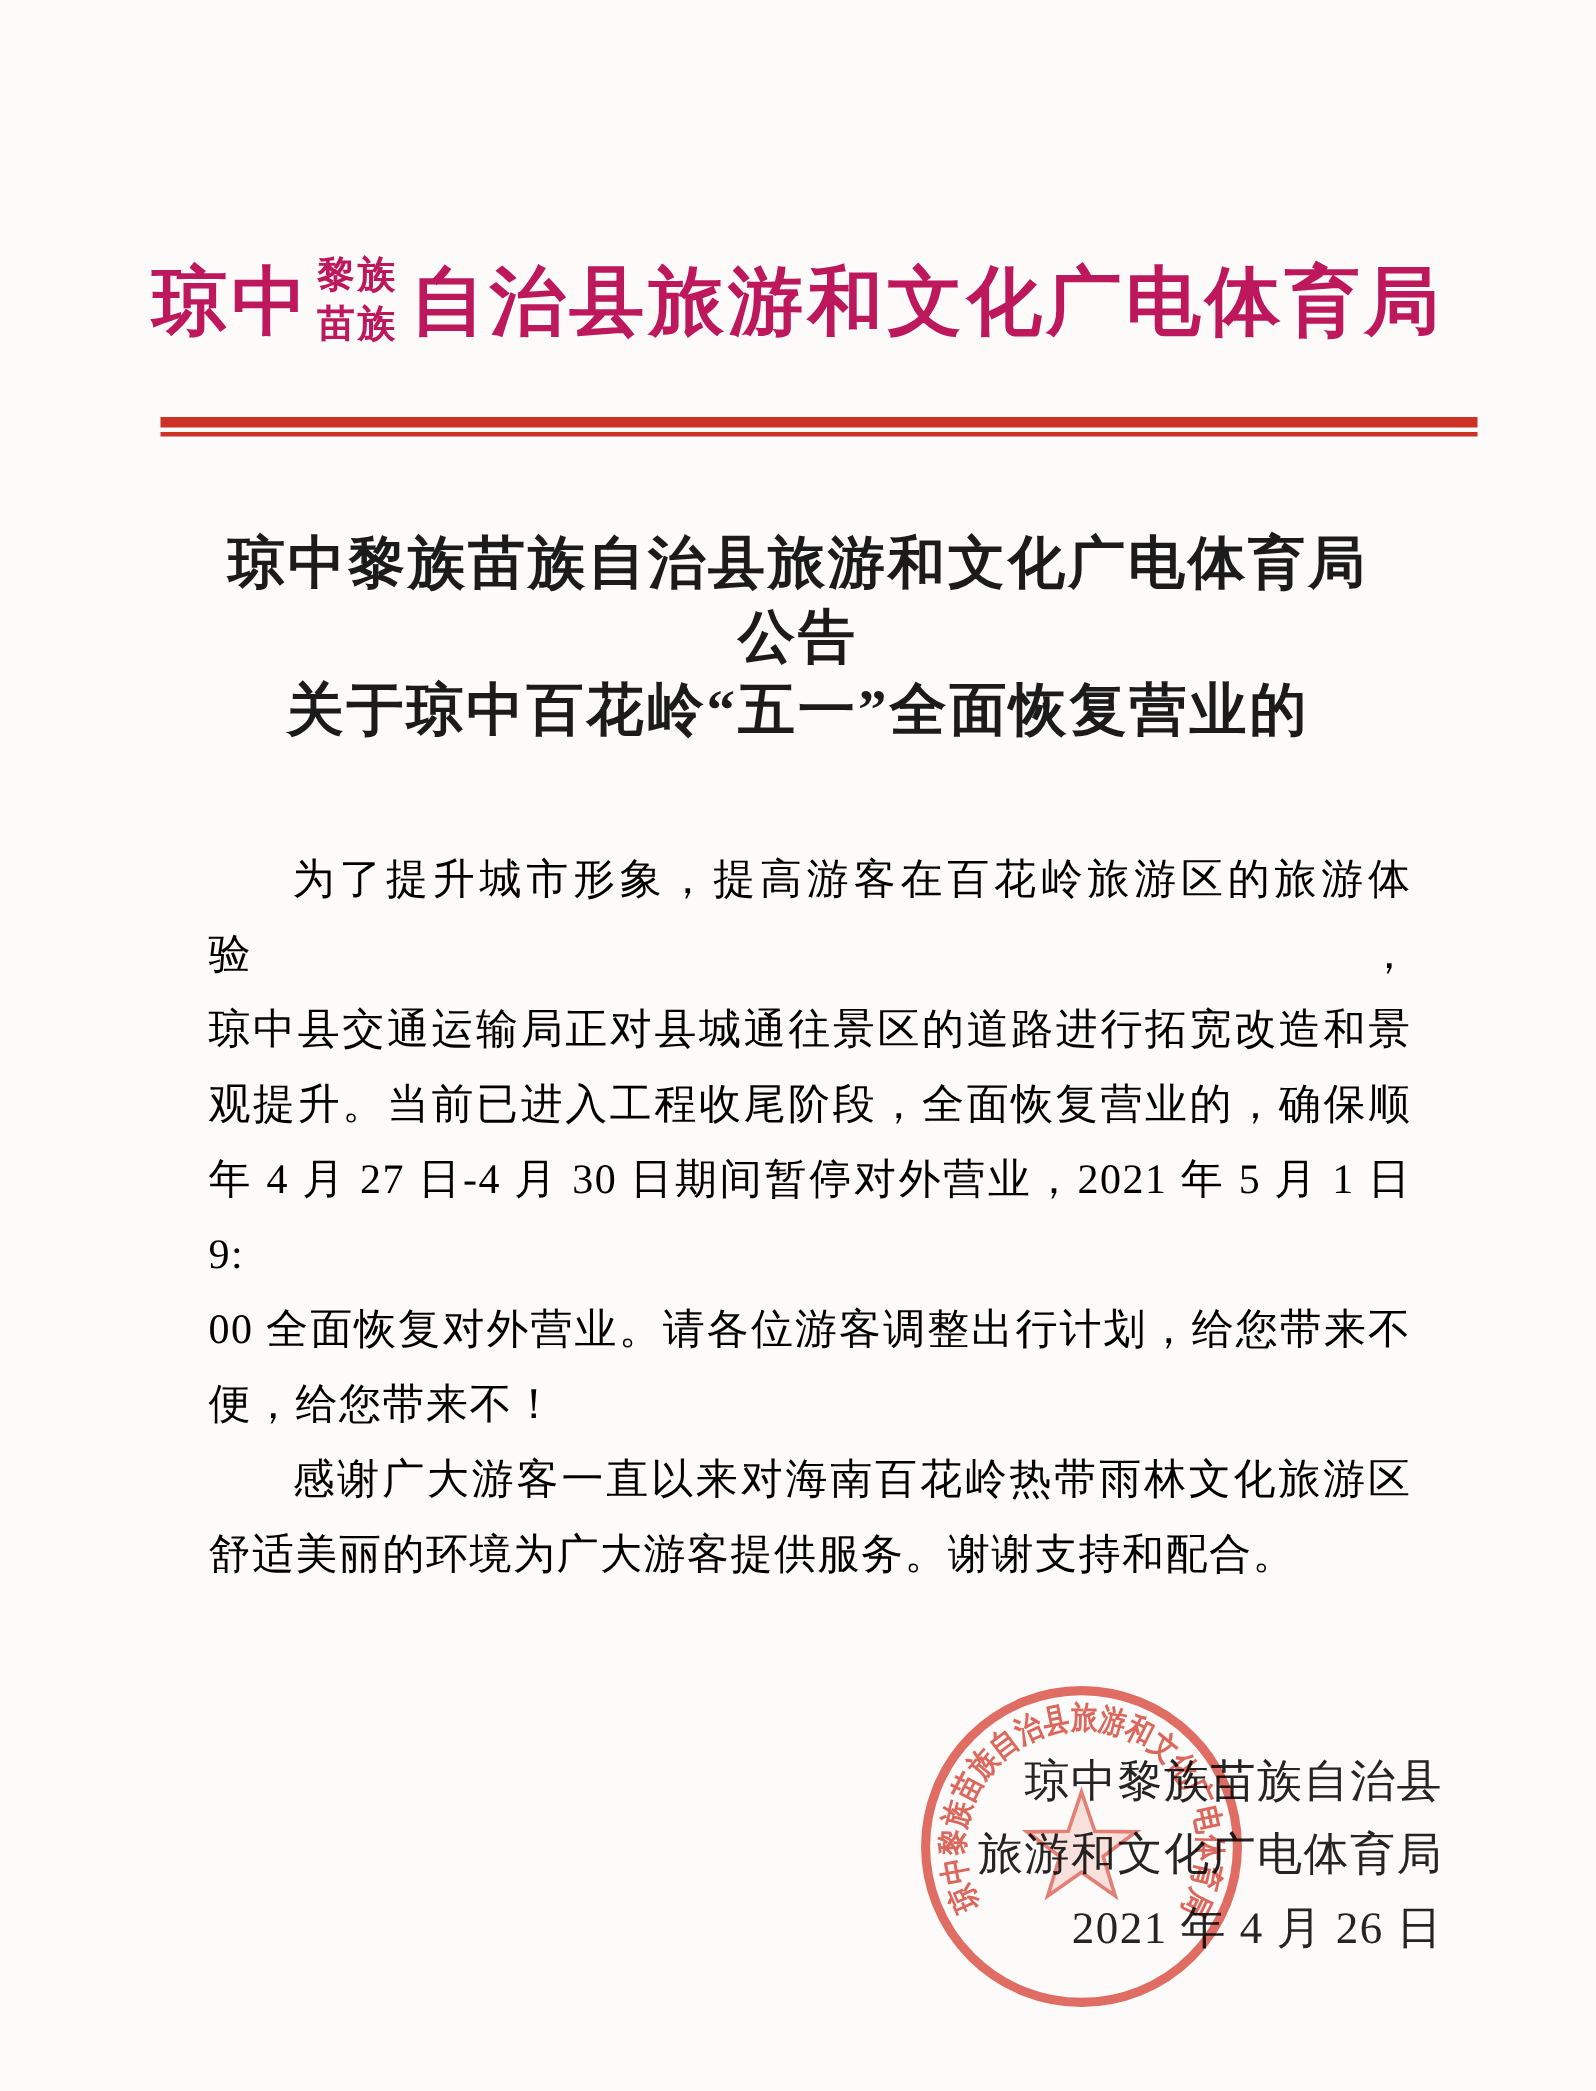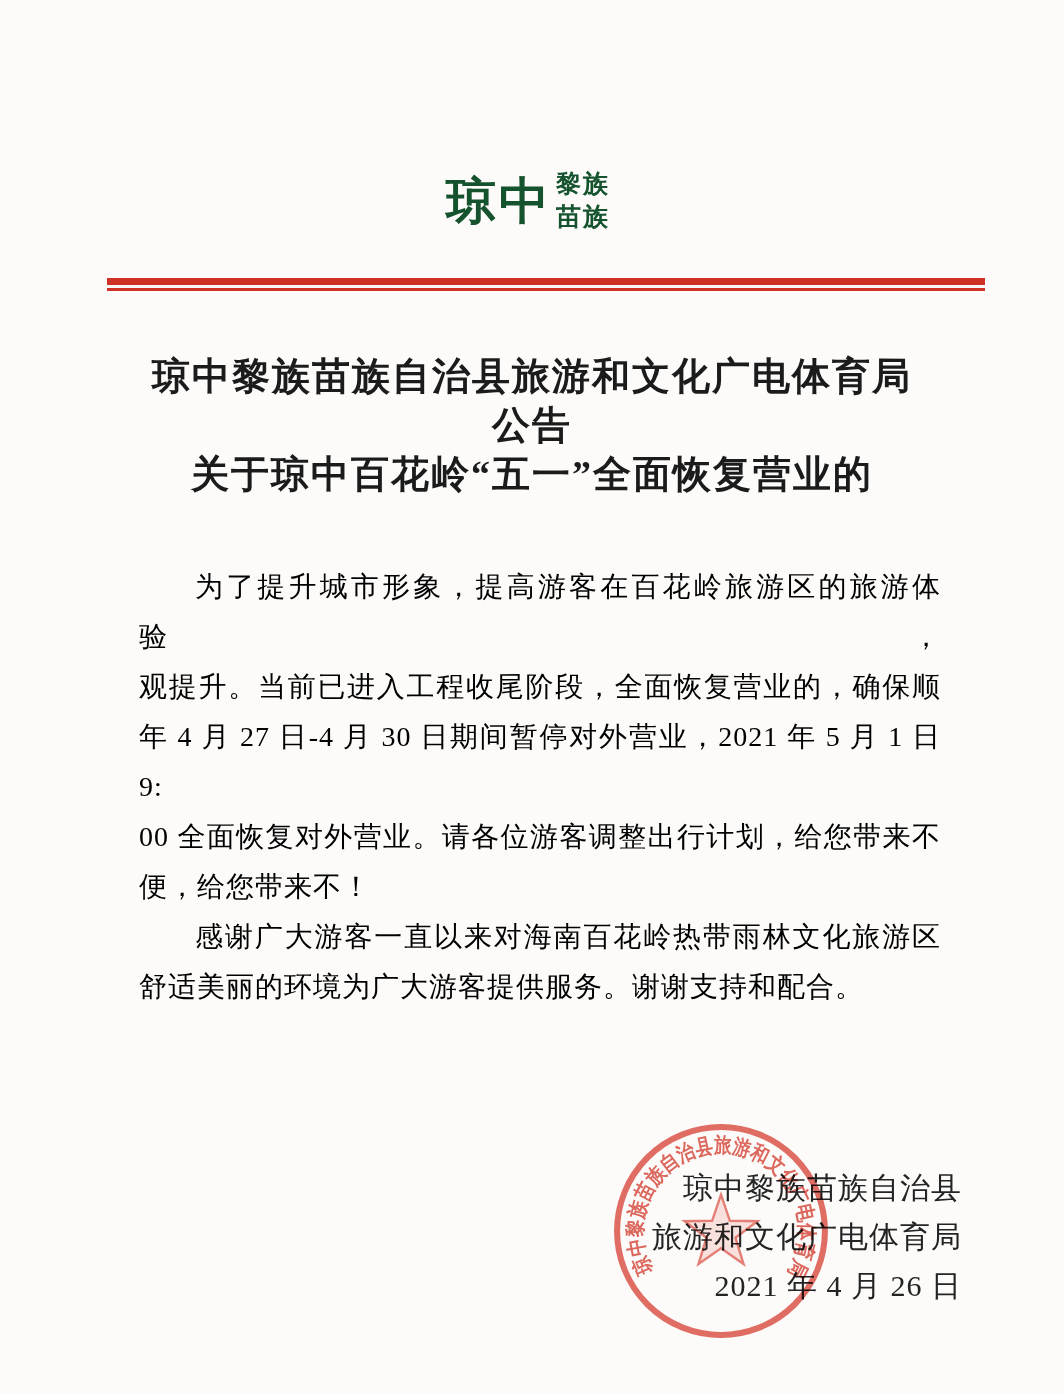--- a/index.html
+++ b/index.html
@@ -9,21 +9,21 @@
     background: #fcfbf9;
     font-family: "Liberation Serif", serif;
     overflow: hidden;
   }
 
   
   .letterhead {
     position: absolute;
     top: 168px; left: 0; width: 1064px;
     display: flex; justify-content: center; align-items: center;
-    color: #14532d;
+    color: #be185d;
     white-space: nowrap;
   }
   .lh-big {
     font-size: 50px; font-weight: 700; letter-spacing: 3px;
     line-height: 1.2;
   }
   .lh-stack {
     display: flex; flex-direction: column; justify-content: space-between;
     font-size: 25px; font-weight: 700; letter-spacing: 2px;
     line-height: 1.3; margin: 0 8px 0 4px; text-align: center;
@@ -84,32 +84,34 @@
 </style>
 </head>
 <body>
 
 <header class="letterhead">
   <span class="lh-big">琼中</span>
   <span class="lh-stack">
     <span>黎族</span>
     <span>苗族</span>
   </span>
+  <span class="lh-big">自治县旅游和文化广电体育局</span>
 </header>
 
 <div class="red-rule"></div>
 
 <h1 class="doc-title" style="margin:0; font-weight:700;">
   <div class="title-line">琼中黎族苗族自治县旅游和文化广电体育局</div>
   <div class="title-line">公告</div>
   <div class="title-line">关于琼中百花岭“五一”全面恢复营业的</div>
 </h1>
 
 <main class="doc-body">
   <div class="line just indent">为了提升城市形象，提高游客在百花岭旅游区的旅游体验，</div>
+  <div class="line just">琼中县交通运输局正对县城通往景区的道路进行拓宽改造和景</div>
   <div class="line just">观提升。当前已进入工程收尾阶段，全面恢复营业的，确保顺</div>
   <div class="line just">年 4 月 27 日-4 月 30 日期间暂停对外营业，2021 年 5 月 1 日 9:</div>
   <div class="line just">00 全面恢复对外营业。请各位游客调整出行计划，给您带来不</div>
   <div class="line">便，给您带来不！</div>
   <div class="line just indent">感谢广大游客一直以来对海南百花岭热带雨林文化旅游区</div>
   <div class="line">舒适美丽的环境为广大游客提供服务。谢谢支持和配合。</div>
 </main>
 
 <div class="signature">
   <div>琼中黎族苗族自治县</div>

